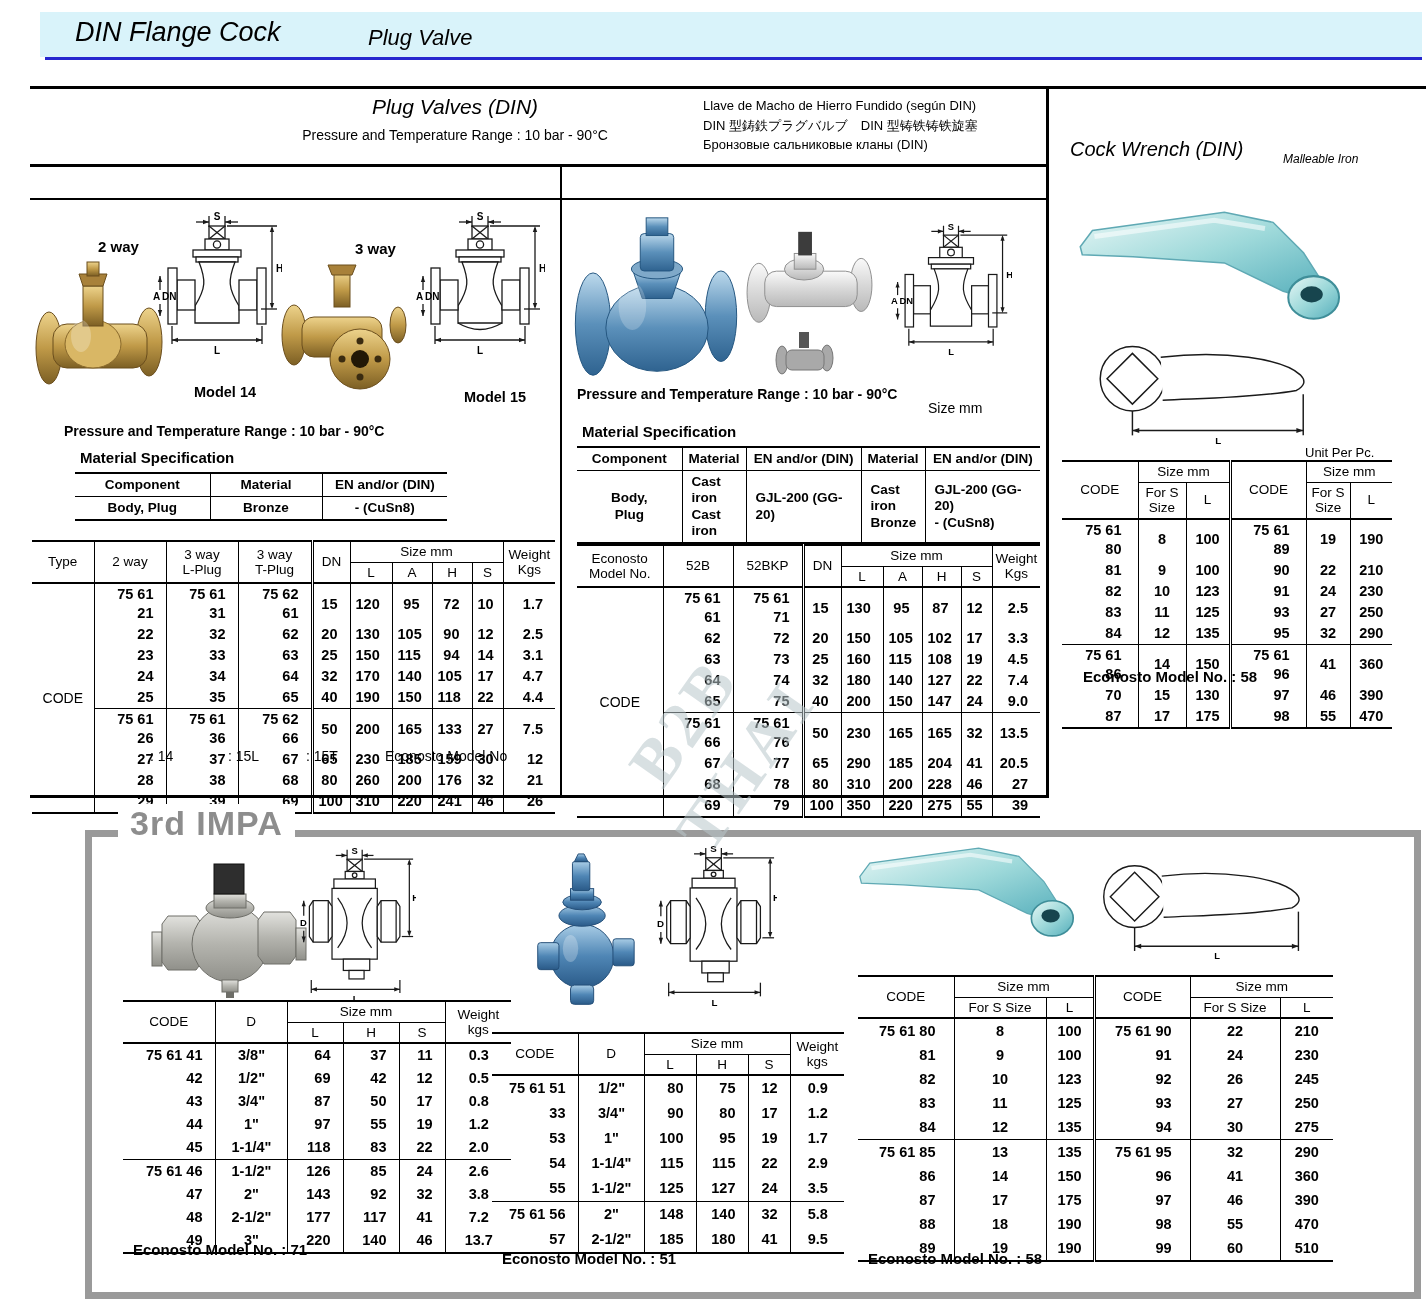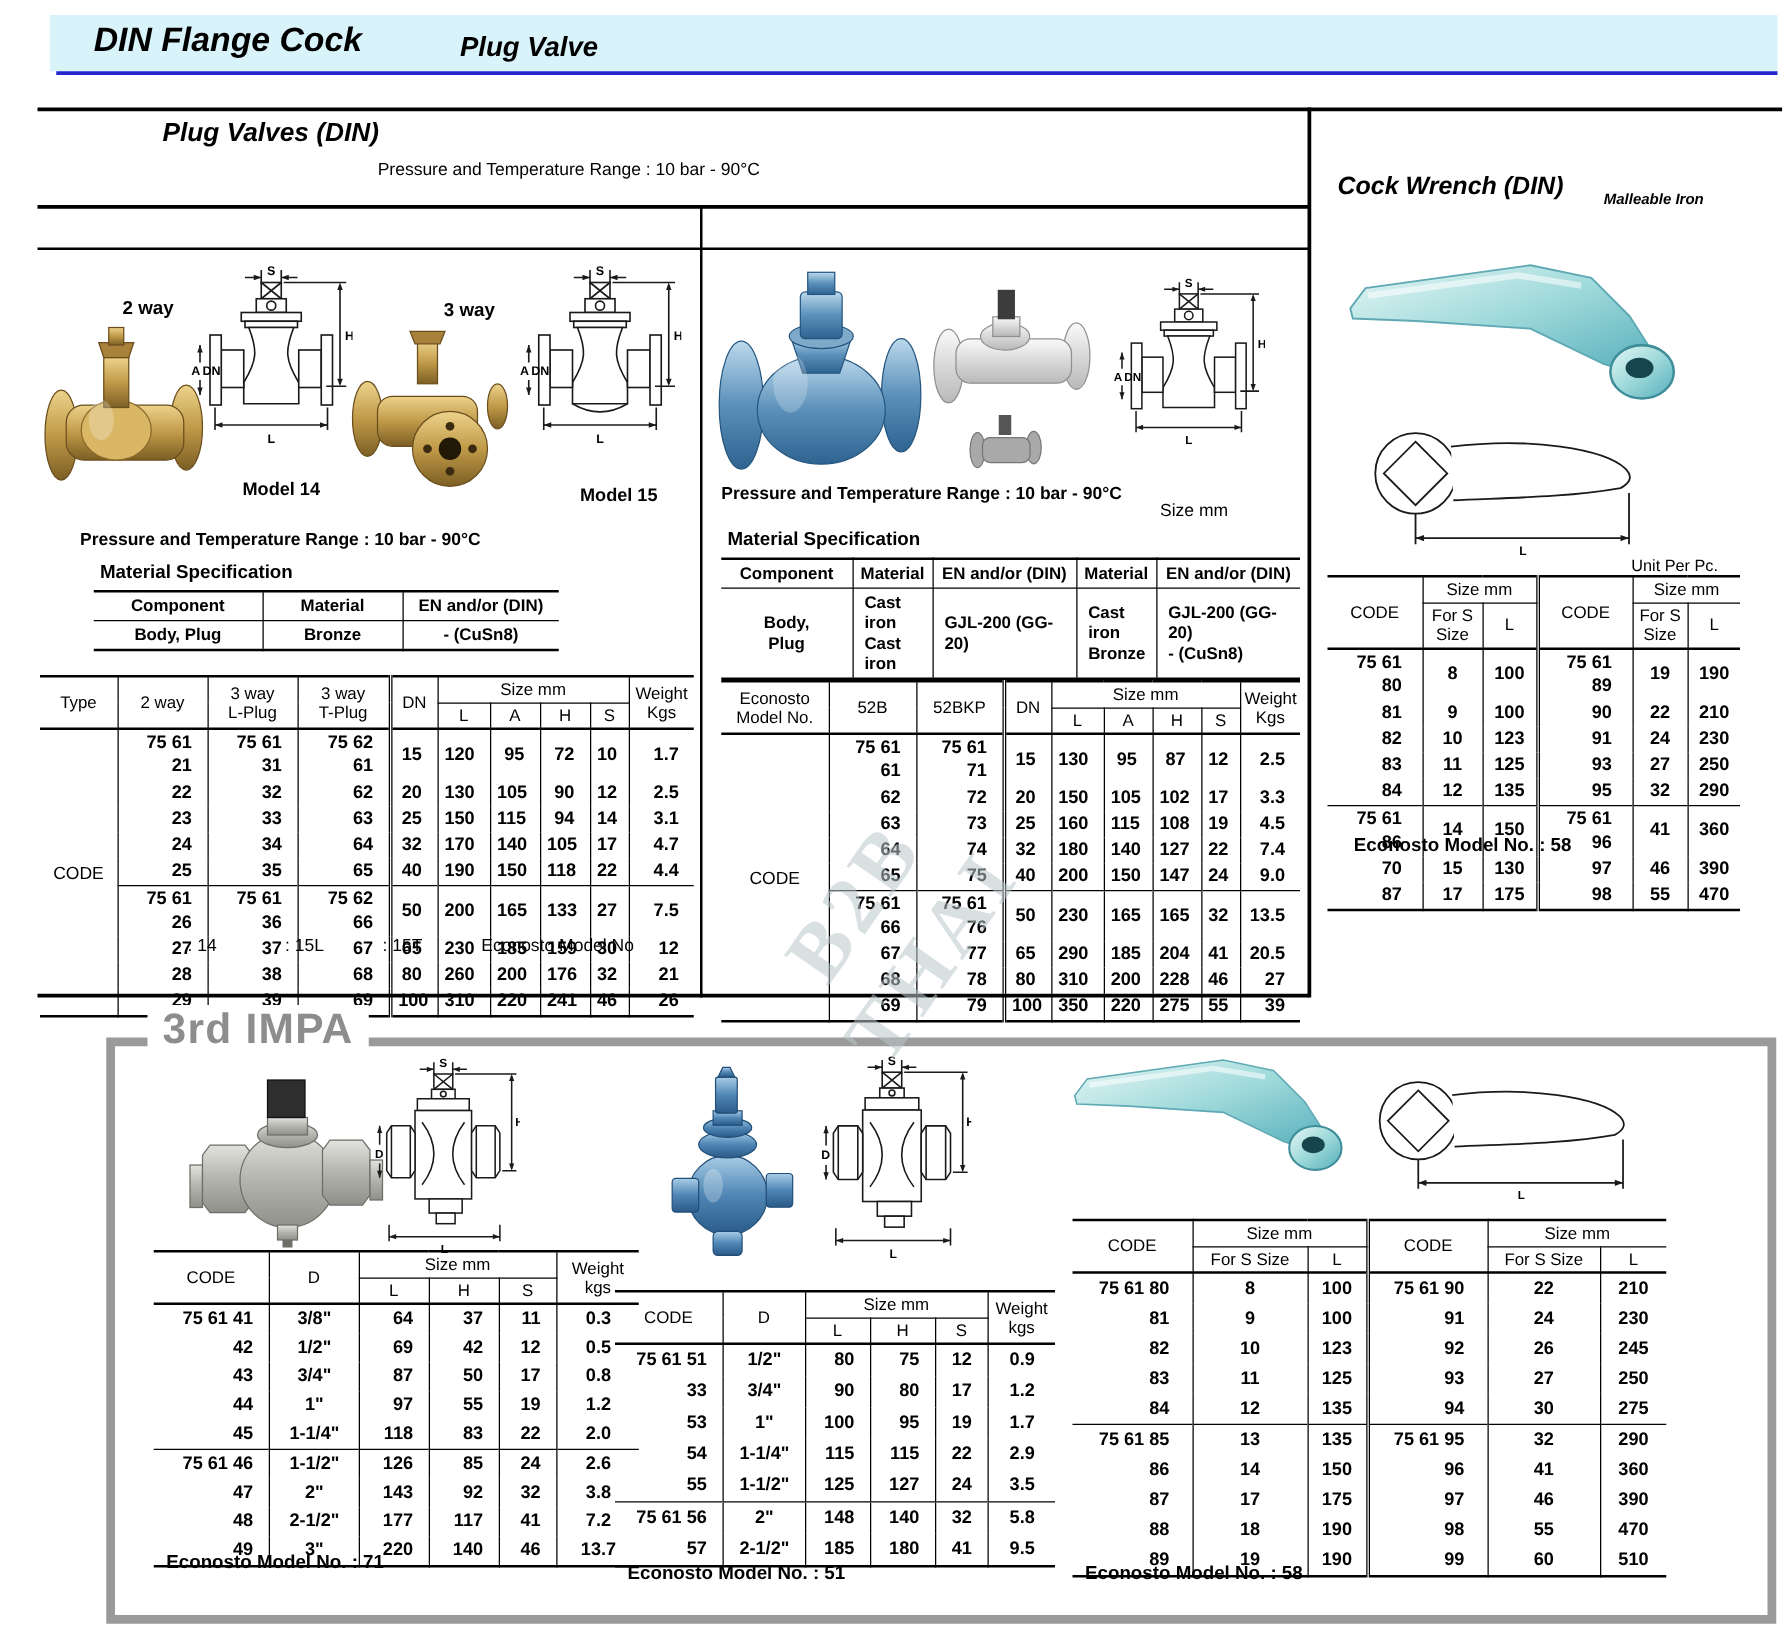--- a/index.html
+++ b/index.html
@@ -1,20 +1,20 @@
 <!DOCTYPE html>
 <html><head>
 <meta charset="utf-8">
 <style>
   html,body{margin:0;padding:0;background:#fff;}
   #page{position:relative;width:1426px;height:1306px;background:#fff;overflow:hidden;
         font-family:"Liberation Sans",sans-serif;color:#000;}
   .abs{position:absolute;}
   .rule{background:#000;}
-  .ital{font-style:italic;font-weight:700;}
+  .ital{font-style:italic;font-weight:400;}
   .sechead{text-align:center;font-style:italic;font-weight:700;font-size:15.5px;}
   .hl{background:#e9f8f3;padding:2px 16px;display:inline-block;}
   .gap{display:inline-block;width:28px;}
   .dimtext{font-size:10px;font-weight:700;font-family:"Liberation Sans",sans-serif;}
   
   table.cat{border-collapse:collapse;table-layout:fixed;border-top:2.5px solid #000;border-bottom:2.5px solid #000;}
   .cat th,.cat td{border-left:1px solid #000;border-right:1px solid #000;padding:1px 5px;}
   .cat tr>*:first-child{border-left:0;}
   .cat tr>*:last-child{border-right:0;}
   .cat thead{border-bottom:2px solid #000;}
@@ -200,22 +200,27 @@
   <div class="abs ital" style="left:368px;top:25px;font-size:22px;">Plug Valve</div>
   <div class="abs" style="left:45px;top:57px;width:1377px;height:3px;background:#2626cf;"></div>
 
   <div class="abs rule" style="left:30px;top:86px;width:1396px;height:3px;"></div>
   <div class="abs rule" style="left:1046px;top:86px;width:3px;height:712px;"></div>
   <div class="abs rule" style="left:560px;top:164px;width:2px;height:634px;"></div>
   <div class="abs rule" style="left:30px;top:164px;width:1017px;height:2.5px;"></div>
   <div class="abs rule" style="left:30px;top:198px;width:1017px;height:2px;"></div>
   <div class="abs rule" style="left:30px;top:795px;width:1017px;height:3px;"></div>
 
-  <div class="abs ital" style="left:130px;top:95px;width:650px;text-align:left;font-size:21px;">Plug Valves (DIN)</div>
+  <div class="abs ital" style="left:130px;top:95px;width:650px;text-align:center;font-size:21px;">Plug Valves (DIN)</div>
   <div class="abs" style="left:130px;top:127px;width:650px;text-align:center;font-size:14px;">Pressure and Temperature Range : 10 bar - 90°C</div>
+  <div class="abs" style="left:703px;top:96px;font-size:13px;line-height:1.5;">
+    <div>Llave de Macho de Hierro Fundido (según DIN)</div>
+    <div>DIN 型鋳鉄プラグバルブ　DIN 型铸铁铸铁旋塞</div>
+    <div>Бронзовые сальниковые кланы (DIN)</div>
+  </div>
 
 
   <div class="abs" style="left:98px;top:238px;font-size:15px;font-weight:700;">2 way</div>
   <svg class="abs" style="left:33px;top:252px;" width="132" height="150" viewBox="0 0 132 150">
     <ellipse cx="16" cy="96" rx="13" ry="36" fill="url(#brassG)" stroke="#6b4e1d"></ellipse>
     <ellipse cx="116" cy="90" rx="13" ry="34" fill="url(#brassG)" stroke="#6b4e1d"></ellipse>
     <rect x="20" y="72" width="94" height="44" rx="14" fill="url(#brassG)" stroke="#6b4e1d"></rect>
     <ellipse cx="60" cy="92" rx="28" ry="24" fill="#d9b765" stroke="#8a6a2c"></ellipse>
     <rect x="50" y="34" width="20" height="40" fill="url(#brassG)" stroke="#6b4e1d"></rect>
     <polygon points="46,22 74,22 70,34 50,34" fill="#a8813a" stroke="#6b4e1d"></polygon>

